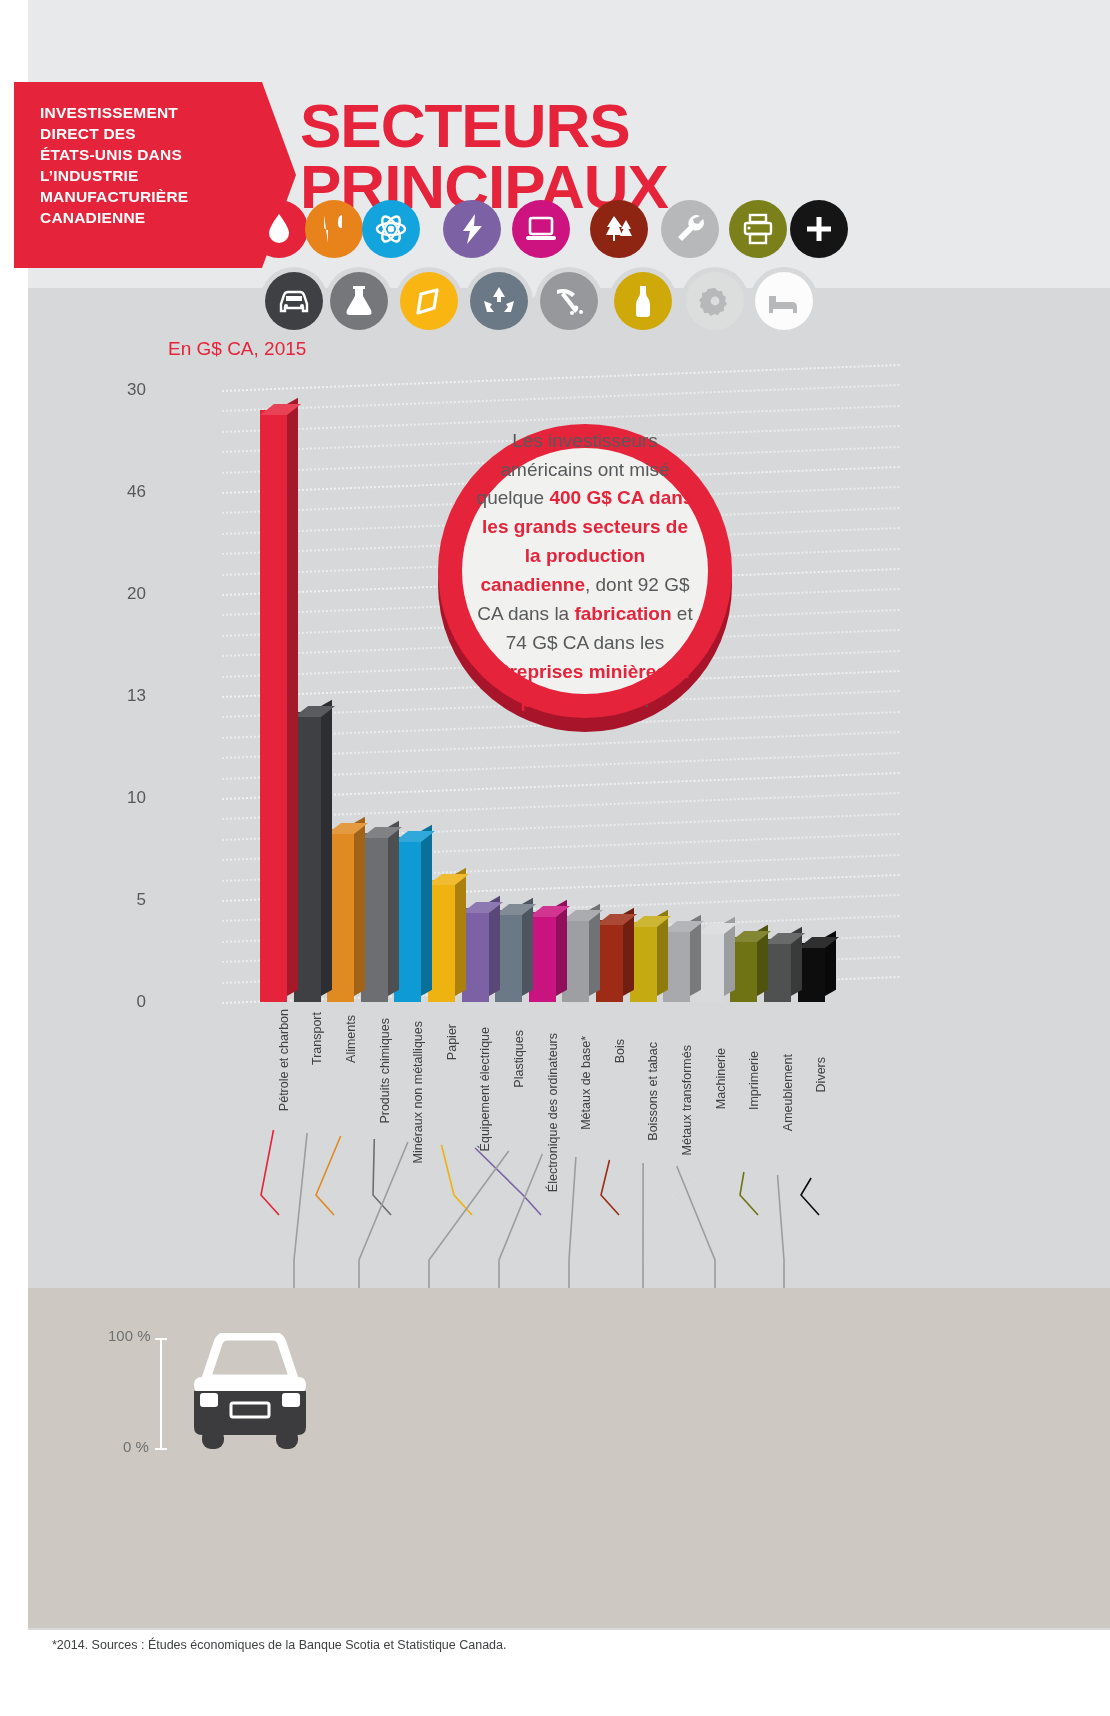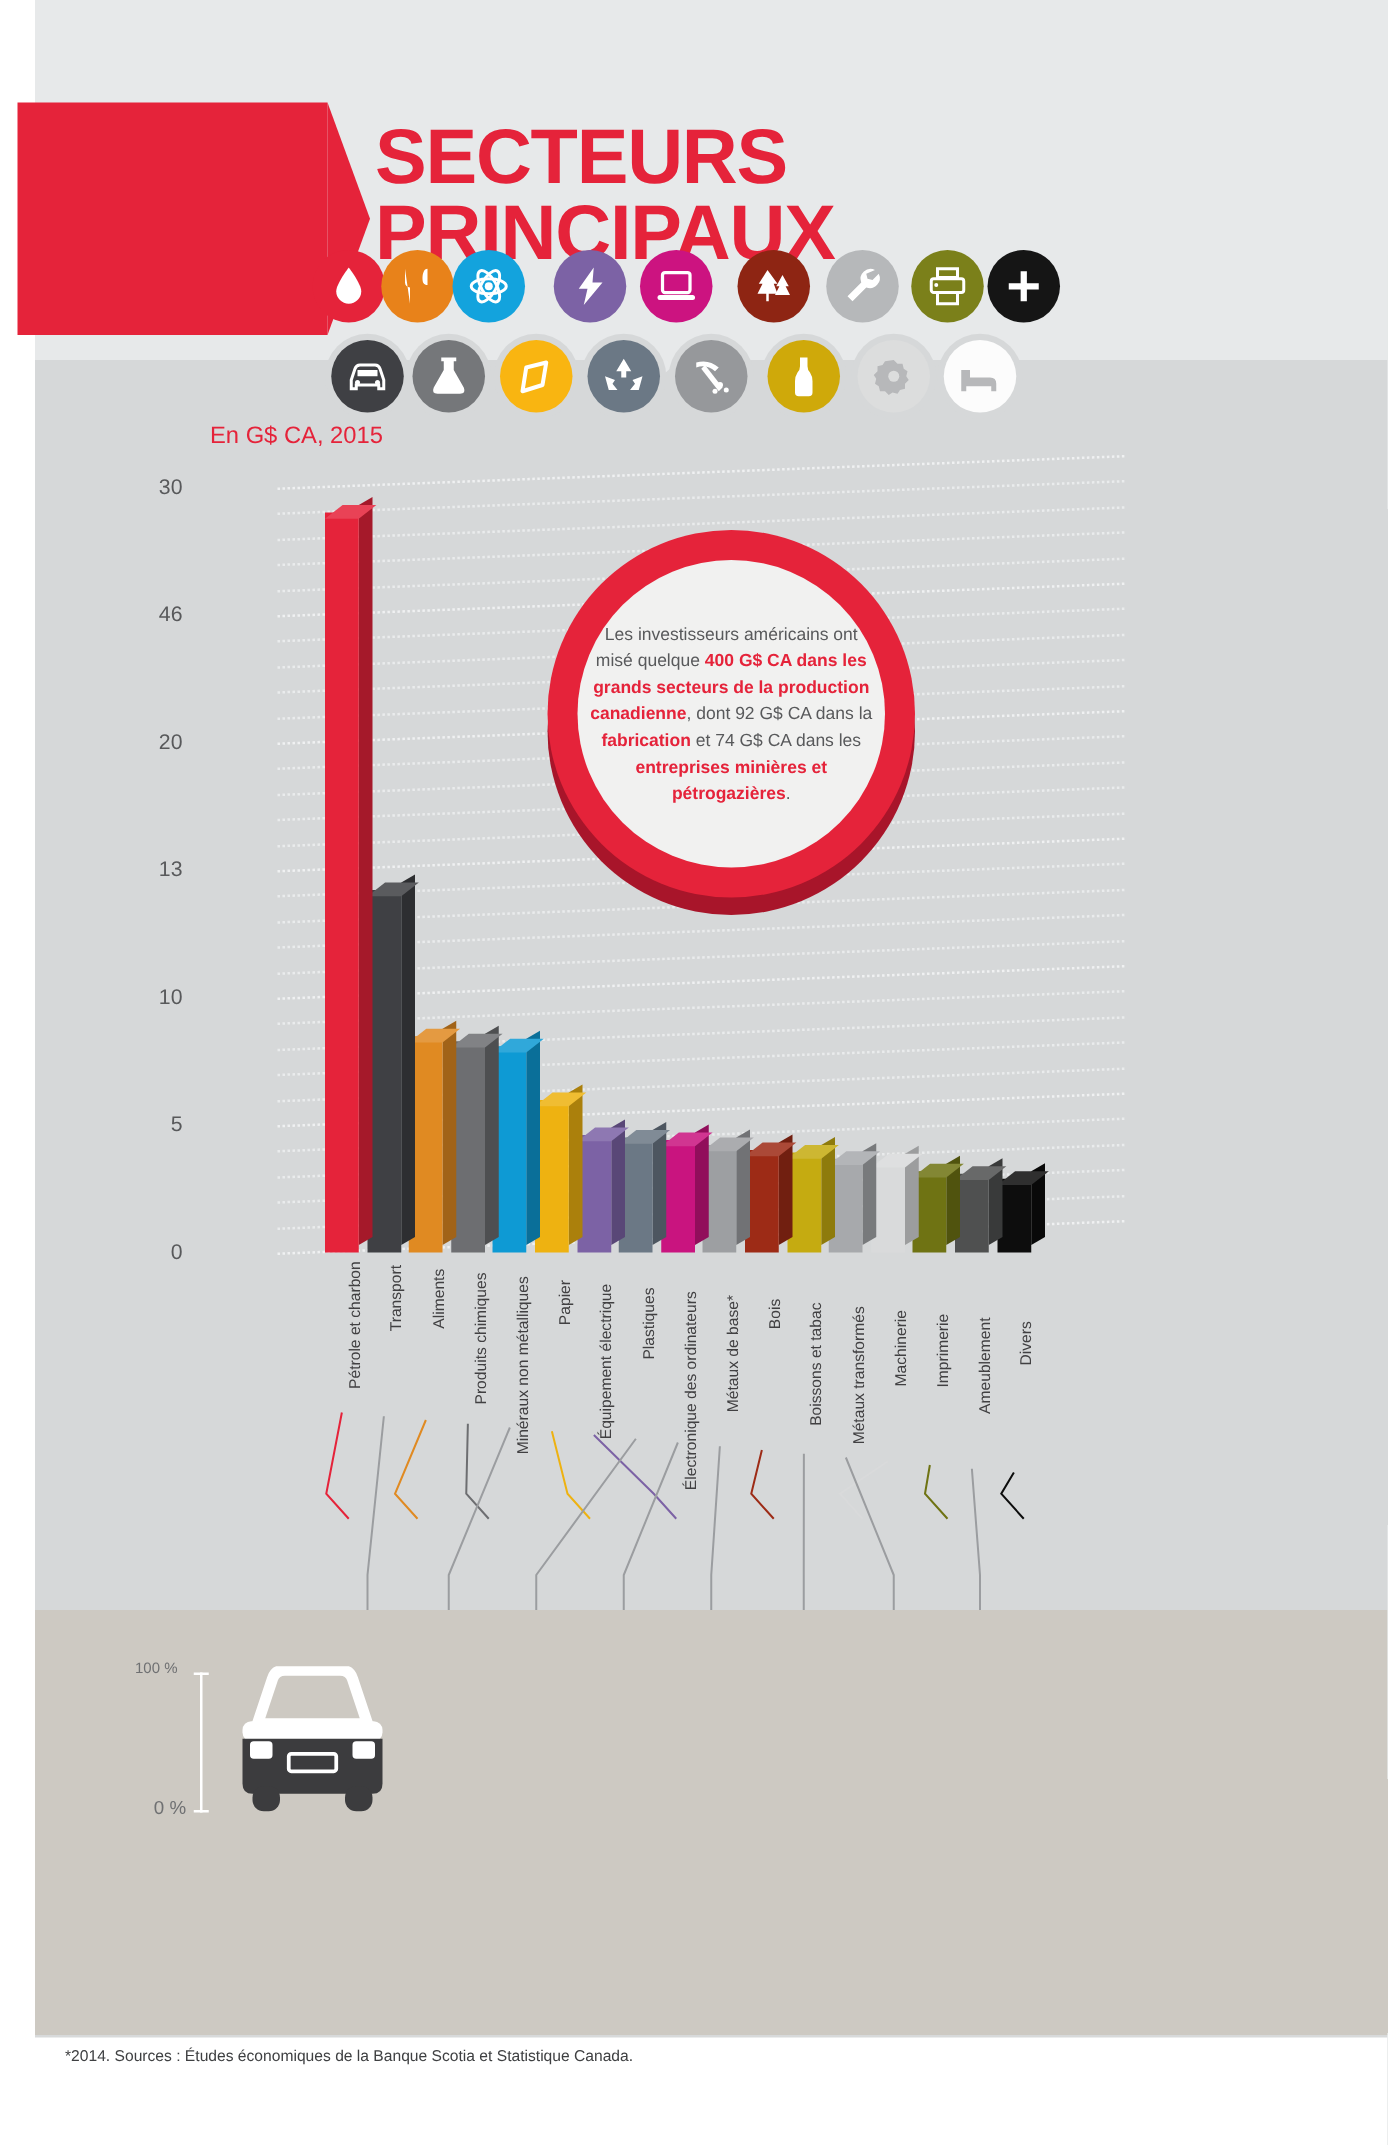--- a/index.html
+++ b/index.html
@@ -89,36 +89,36 @@
     position:absolute; left:438px; top:424px; width:294px; height:294px;
     border-radius:50%; background:#e5233a; z-index:8;
   }
   .callout-inner {
     position:absolute; left:462px; top:448px; width:246px; height:246px;
     border-radius:50%; background:#f1f1f0; z-index:9;
     display:flex; align-items:center; justify-content:center;
   }
   .callout-text {
     width:226px; text-align:center; color:#58595b;
-    font-size:14px; line-height:1.52;
+    font-size:19px; line-height:1.52;
   }
   .callout-text b { color:#e5233a; }
 
   
   .connectors { position:absolute; left:0; top:990px; width:1110px; height:330px; z-index:5; }
 
   .icon-row { position:absolute; left:0; top:0; width:1110px; height:330px; z-index:8; }
   .ic {
     position:absolute; width:58px; height:58px; border-radius:50%;
     display:flex; align-items:center; justify-content:center;
   }
   .ic svg { width:34px; height:34px; fill:#ffffff; }
 
   
-  .scale-top  { position:absolute; left:108px; top:1327px; color:#6f7072; font-size:12px; z-index:9; }
+  .scale-top  { position:absolute; left:108px; top:1327px; color:#6f7072; font-size:15px; z-index:9; }
   .scale-bot  { position:absolute; left:123px; top:1438px; color:#6f7072; font-size:15px; z-index:9; }
   .scale-line { position:absolute; left:160px; top:1338px; width:2px; height:112px; background:#ffffff; z-index:9; }
   .scale-line:before, .scale-line:after {
     content:""; position:absolute; left:-5px; width:12px; height:2px; background:#ffffff;
   }
   .scale-line:before { top:0; } .scale-line:after { bottom:0; }
 
   .car { position:absolute; left:176px; top:1333px; width:148px; height:122px; z-index:9; }
 
   .bottom-text {
@@ -138,20 +138,28 @@
 
 <div id="page">
   <div class="bg-left"></div>
   <div class="bg-header"></div>
   <div class="bg-mid"></div>
   <div class="bg-bottom"></div>
   <div class="bg-foot"></div>
 
   <div class="banner"></div>
   <div class="banner-arrow"></div>
+  <div class="banner-text" id="bannerText">
+      <div>INVESTISSEMENT</div>
+      <div>DIRECT DES</div>
+      <div>ÉTATS-UNIS DANS</div>
+      <div>L’INDUSTRIE</div>
+      <div>MANUFACTURIÈRE</div>
+      <div>CANADIENNE</div>
+    </div>
   <div class="title">
     <div>SECTEURS</div>
     <div>PRINCIPAUX</div>
   </div>
   <div class="title-notch"></div>
 
   <div class="chart-unit">En G$ CA, 2015</div>
   <div class="plot" id="plot">
     <div class="bars" id="bars">
         <div class="bar" style="left: 0px; width: 27px; height: 591.6px; z-index: 60;">

